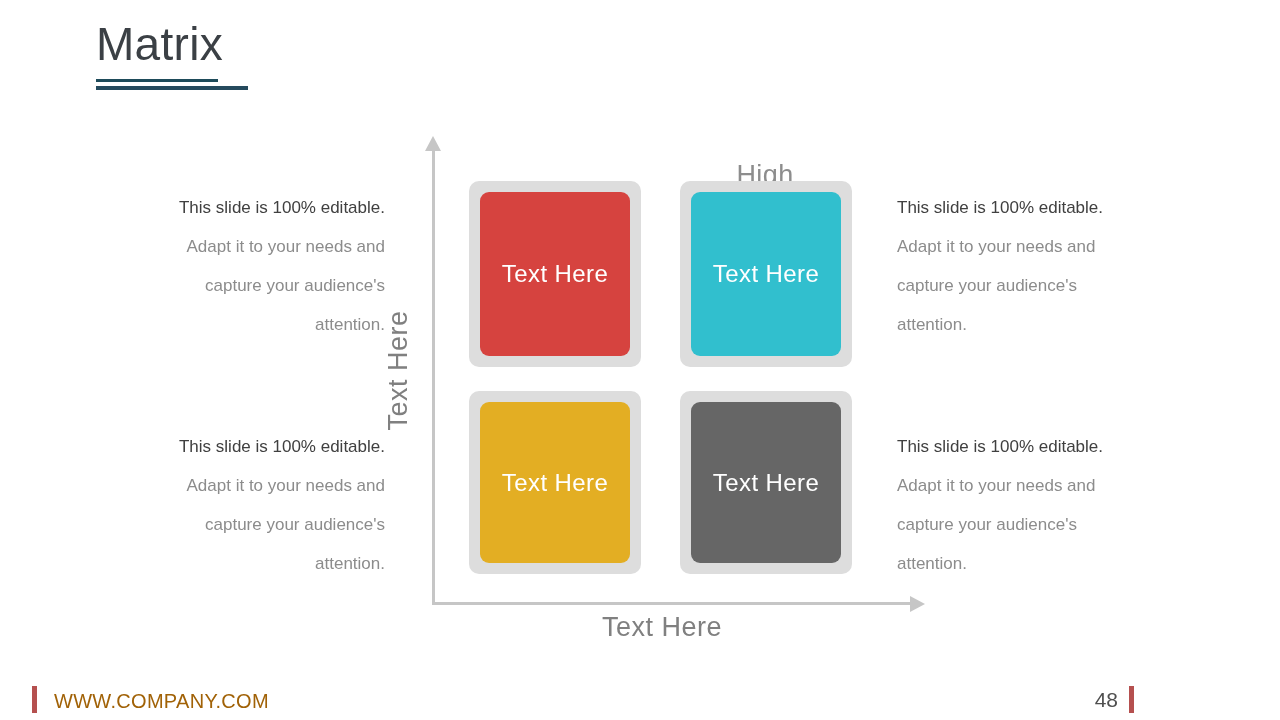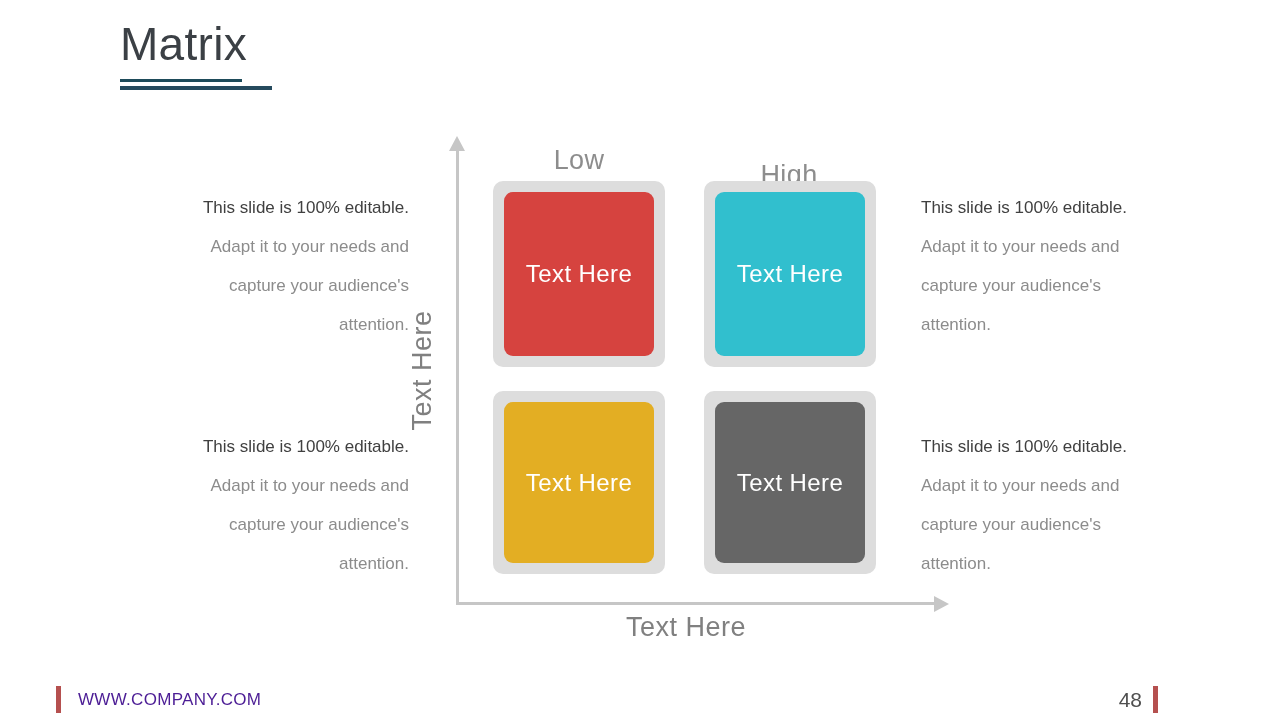--- a/index.html
+++ b/index.html
@@ -10,21 +10,20 @@
     background: #ffffff;
     font-family: "Liberation Sans", sans-serif;
     overflow: hidden;
   }
 
   .slide {
     position: relative;
     width: 1160px;
     height: 720px;
     background: #ffffff;
-    margin-left: 24px;
   }
 
   
   .title-block {
     position: absolute;
     left: 96px;
     top: 16px;
   }
   .slide-title {
     font-size: 46px;
@@ -169,22 +168,22 @@
     left: 32px;
     top: 686px;
     width: 5px;
     height: 27px;
     background: #b5504f;
   }
   .footer-url {
     position: absolute;
     left: 54px;
     top: 690px;
-    font-size: 17px;
-    color: #4c1d95;
+    font-size: 20px;
+    color: #a16207;
     letter-spacing: 0.3px;
   }
   .footer-page {
     position: absolute;
     right: 42px;
     top: 688px;
     font-size: 21px;
     color: #4f4f4f;
   }
   .footer-bar-right {
@@ -208,21 +207,20 @@
   </div>
 
   <div class="axis-v-arrow"></div>
   <div class="axis-v"></div>
   <div class="axis-h"></div>
   <div class="axis-h-arrow"></div>
 
   <div class="axis-label-y">Text Here</div>
   <div class="axis-label-x">Text Here</div>
 
-  <div class="col-head col-head-low">Low</div>
   <div class="col-head col-head-high">High</div>
 
   <div class="qbox-frame q-tl">
     <div class="qbox-inner" style="background: rgb(214, 67, 63);">
       <span>Text Here</span>
     </div>
   </div>
 
   <div class="qbox-frame q-tr">
     <div class="qbox-inner" style="background: rgb(49, 191, 206);">

